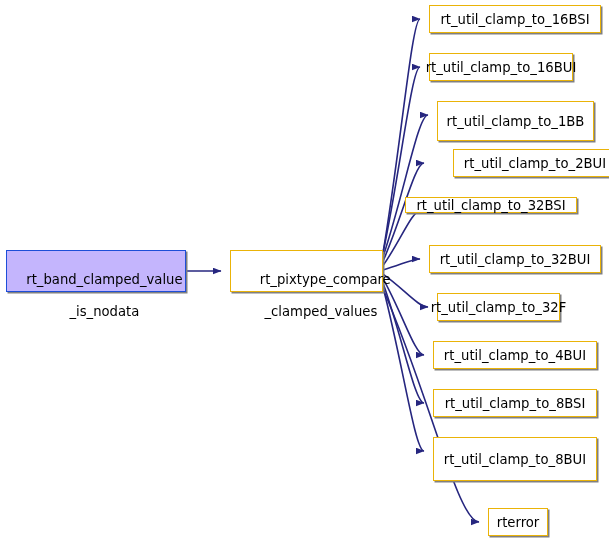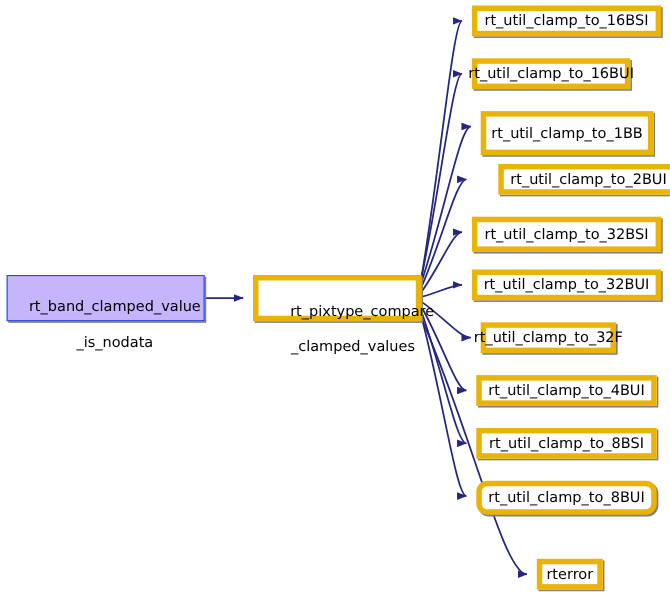--- a/index.html
+++ b/index.html
@@ -21,21 +21,21 @@
     position: absolute;
     left: 0;
     top: 0;
     width: 609px;
     height: 544px;
     pointer-events: none;
   }
   .node {
     position: absolute;
     box-sizing: border-box;
-    border: 5px solid #eab308;
+    border: 1px solid #eab308;
     background: #ffffff;
     color: #000000;
     font-size: 13.2px;
     line-height: 15px;
     display: flex;
     align-items: center;
     justify-content: center;
     text-align: center;
     white-space: pre;
     letter-spacing: 0px;
@@ -85,22 +85,22 @@
   <div class="node two-line" id="node-center" style="left: 230px; top: 250px; width: 153px; height: 42px; display: block; padding-top: 5px; padding-left: 12px;">
     <span>rt_pixtype_compare</span><br>
     <span>_clamped_values</span>
   </div>
 
   <div id="callee-container">
       <div class="node" style="left: 429px; top: 5px; width: 172px; height: 28px;"><span>rt_util_clamp_to_16BSI</span></div>
       <div class="node" style="left: 429px; top: 53px; width: 144px; height: 28px;"><span>rt_util_clamp_to_16BUI</span></div>
       <div class="node" style="left: 437px; top: 101px; width: 157px; height: 40px;"><span>rt_util_clamp_to_1BB</span></div>
       <div class="node" style="left: 453px; top: 149px; width: 164px; height: 28px;"><span>rt_util_clamp_to_2BUI</span></div>
-      <div class="node" style="left: 429px; top: 197px; width: 172px; height: 32px;"><span>rt_util_clamp_to_32BSI</span></div>
+      <div class="node" style="left: 405px; top: 197px; width: 172px; height: 16px;"><span>rt_util_clamp_to_32BSI</span></div>
       <div class="node" style="left: 429px; top: 245px; width: 172px; height: 28px;"><span>rt_util_clamp_to_32BUI</span></div>
       <div class="node" style="left: 437px; top: 293px; width: 123px; height: 28px;"><span>rt_util_clamp_to_32F</span></div>
       <div class="node" style="left: 433px; top: 341px; width: 164px; height: 28px;"><span>rt_util_clamp_to_4BUI</span></div>
       <div class="node" style="left: 433px; top: 389px; width: 164px; height: 28px;"><span>rt_util_clamp_to_8BSI</span></div>
-      <div class="node" style="left: 433px; top: 437px; width: 164px; height: 31px; border-radius: 10px;"><span>rt_util_clamp_to_8BUI</span></div>
+      <div class="node" style="left: 433px; top: 437px; width: 164px; height: 44px;"><span>rt_util_clamp_to_8BUI</span></div>
       <div class="node" style="left: 488px; top: 508px; width: 60px; height: 28px;"><span>rterror</span></div>
     </div>
 
 </div>
 
 </body></html>

